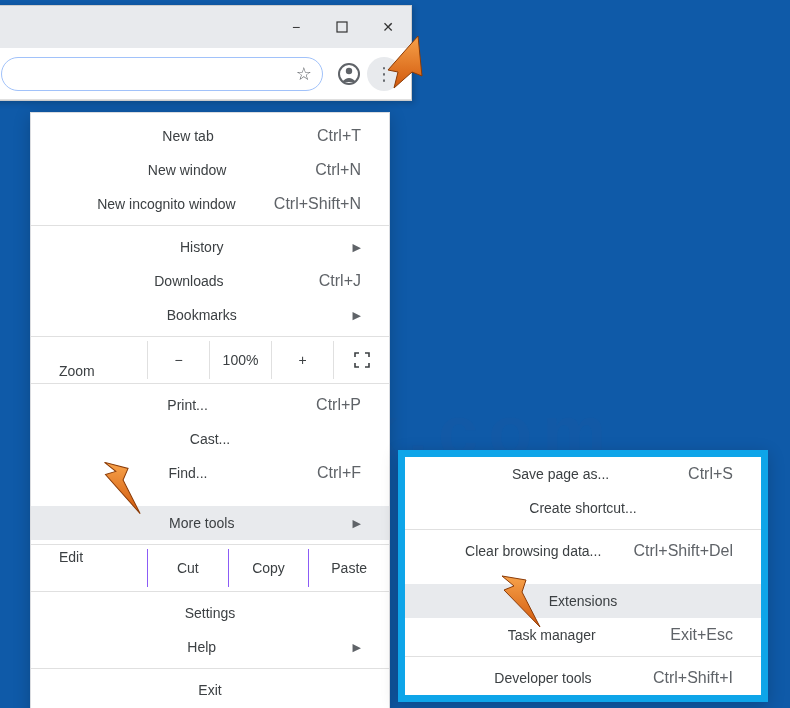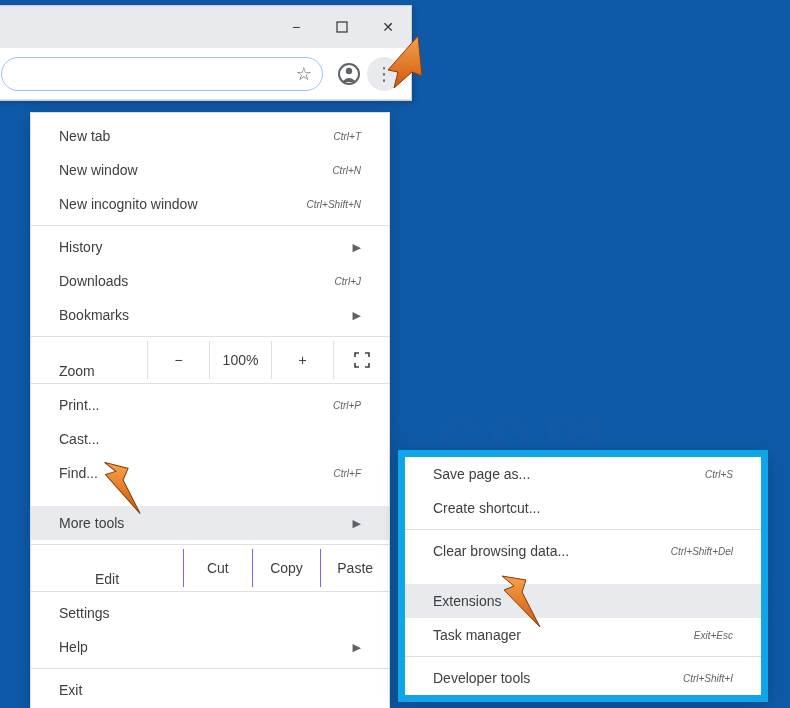--- a/index.html
+++ b/index.html
@@ -94,22 +94,22 @@
     padding: 0 0;
   }
   .item {
     display: flex;
     align-items: center;
     height: 34px;
     padding: 0 28px;
     color: #3c4043;
   }
   .item.highlight { background: #e8eaed; margin-top: 16px; }
-  .label { flex: 1; }
-  .shortcut { color: #5f6368; font-size: 10px; text-align: left; font-style: italic; }
+  .label { flex: 1; text-align: center; }
+  .shortcut { color: #5f6368; font-size: 16px; text-align: left; }
   .arrow { color: #5f6368; font-size: 11px; margin-left: 8px; }
   .sep { height: 1px; background: #e0e0e0; margin: 4px 0; }
   .zoom-row {
     display: flex;
     align-items: flex-end;
     height: 38px;
     padding: 0 0 0 28px;
   }
   .zoom-row .zlabel { width: 88px; }
   .zoom-row .cell {
@@ -123,24 +123,23 @@
   .zoom-row .fs {
     width: 56px;
     border-left: 1px solid #e0e0e0;
     height: 38px;
     display: flex;
     align-items: center;
     justify-content: center;
   }
   .edit-row {
     display: flex;
-    align-items: flex-end;
+    align-items: flex-start;
     height: 38px;
     padding: 0 0 0 28px;
-    margin-left: 36px;
   }
   .edit-row .elabel { width: 88px; }
   .edit-row .ecell {
     flex: 1;
     text-align: center;
     border-left: 1px solid #8b5cf6;
     height: 38px;
     line-height: 38px;
   }
   

